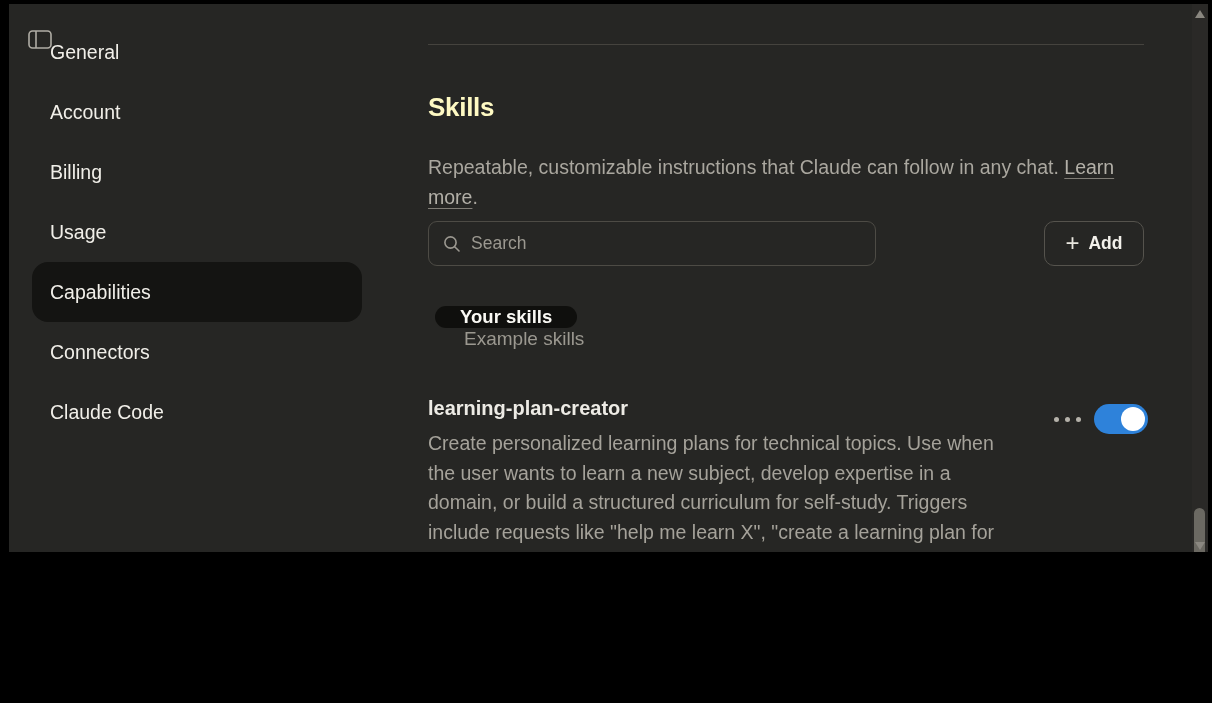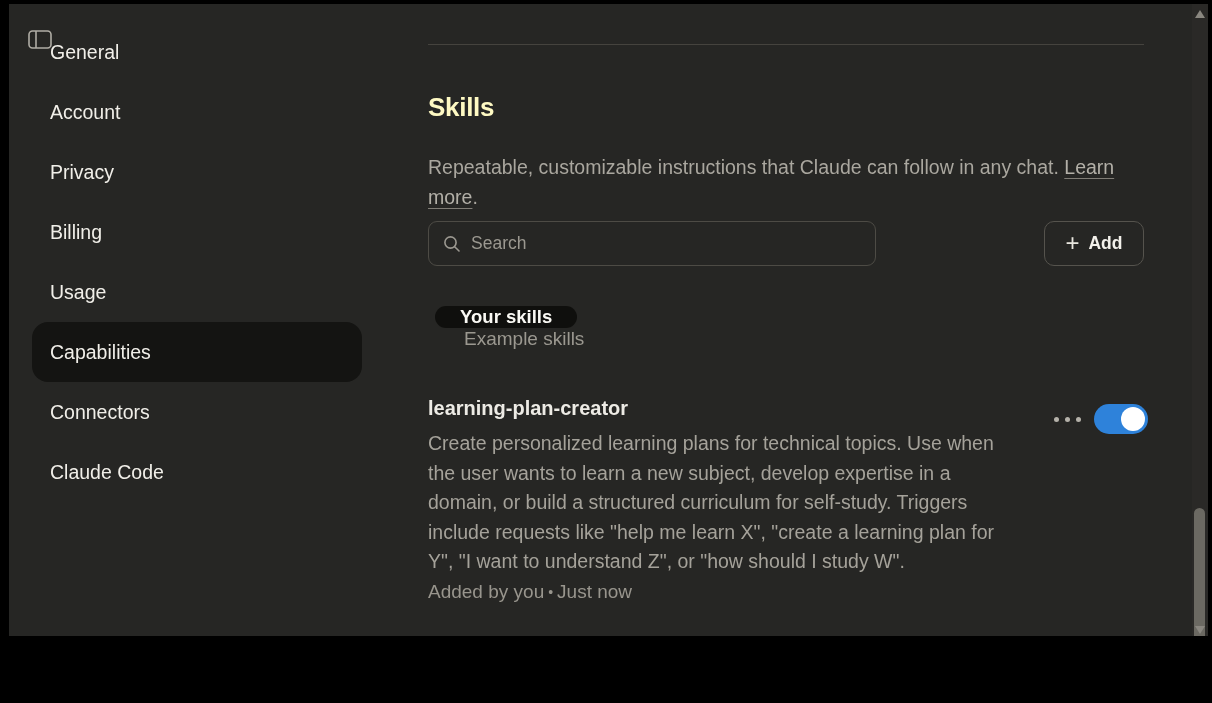--- a/index.html
+++ b/index.html
@@ -1,18 +1,18 @@
 <!DOCTYPE html>
 <html><head>
 <meta charset="utf-8">
 <style>
   * { margin:0; padding:0; box-sizing:border-box; }
   html,body { width:1212px; height:703px; background:#000; overflow:hidden;
     font-family:"Liberation Sans", sans-serif; }
-  .app { position:absolute; left:9px; top:4px; width:1199px; height:632px;
+  .app { position:absolute; left:9px; top:4px; width:1199px; height:548px;
     background:#262624; overflow:hidden; }
 
   
   .sidebar { position:absolute; left:0; top:0; width:419px; height:100%; }
   .sb-toggle { position:absolute; left:19px; top:26px; width:24px; height:19px; cursor:pointer; }
   .sb-toggle svg { display:block; }
   .sb-list { position:absolute; left:0; top:18px; width:100%; }
   .sb-item { height:60px; display:flex; align-items:center; width:330px; margin-left:23px;
     padding-left:18px; border-radius:16px; color:#f1efe9; font-size:19.5px; cursor:pointer; }
   .sb-item.active { background:#141412; }
@@ -81,21 +81,20 @@
   <nav class="sidebar">
     <span class="sb-toggle">
       <svg width="24" height="19" viewBox="0 0 24 19">
         <rect x="1" y="1" width="22" height="17" rx="3.5" fill="none" stroke="#b0ada5" stroke-width="1.6"></rect>
         <line x1="8" y1="1" x2="8" y2="18" stroke="#b0ada5" stroke-width="1.6"></line>
       </svg>
     </span>
     <div class="sb-list">
       <div class="sb-item">General</div>
       <div class="sb-item">Account</div>
-      <div class="sb-item">Privacy</div>
       <div class="sb-item">Billing</div>
       <div class="sb-item">Usage</div>
       <div class="sb-item active">Capabilities</div>
       <div class="sb-item">Connectors</div>
       <div class="sb-item">Claude Code</div>
     </div>
   </nav>
 
   <section class="main">
     <div class="divider"></div>

